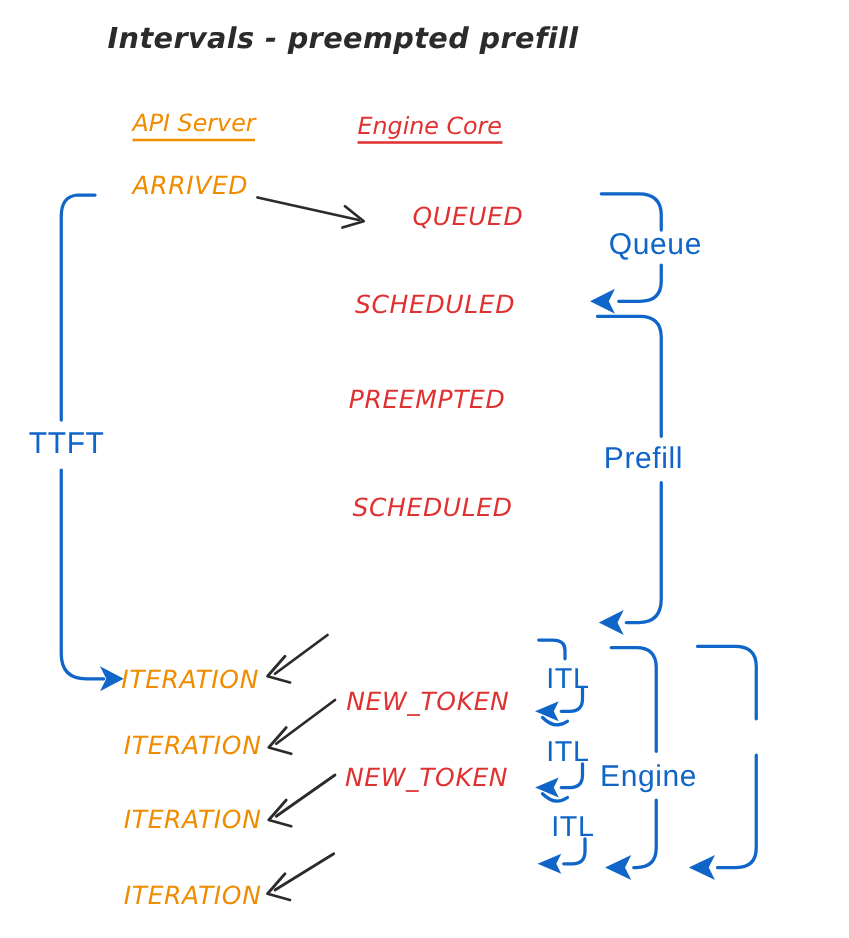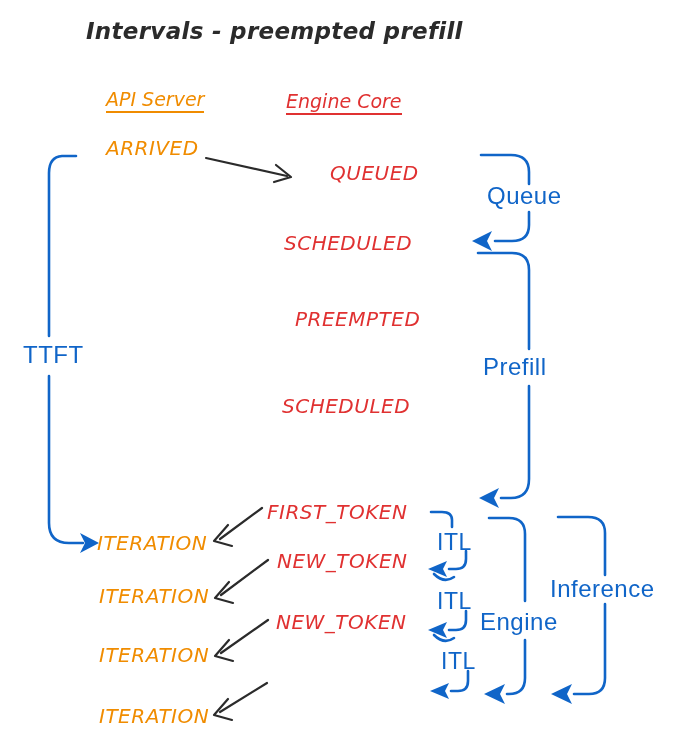--- a/index.html
+++ b/index.html
@@ -111,28 +111,26 @@
   <span class="txt hand header red" style="left:286px; top:92px;text-align:center;">Engine Core</span>
 
   <span class="txt hand event orange" style="left:106px; top:138px;">ARRIVED</span>
   <span class="txt hand event orange" style="left:97px; top:533px;">ITERATION</span>
   <span class="txt hand event orange" style="left:99px; top:586px;">ITERATION</span>
   <span class="txt hand event orange" style="left:99px; top:645px;">ITERATION</span>
   <span class="txt hand event orange" style="left:99px; top:706px;">ITERATION</span>
 
   <span class="txt hand event red" style="left:304px; top:163px;margin-left:26px;">QUEUED</span>
   <span class="txt hand event red" style="left:284px; top:233px;">SCHEDULED</span>
-  <span class="txt hand event red" style="left:279px; top:309px;margin-left:16px;">PREEMPTED</span>
+  <span class="txt hand event red" style="left:279px; top:309px;">PREEMPTED</span>
   <span class="txt hand event red" style="left:282px; top:396px;">SCHEDULED</span>
-  <span class="txt hand event red" style="left:267px; top:502px;">FIRST_TOKEN</span>
   <span class="txt hand event red" style="left:277px; top:551px;">NEW_TOKEN</span>
   <span class="txt hand event red" style="left:276px; top:612px;">NEW_TOKEN</span>
 
   <span class="txt blue-label" style="left:23px; top:342px;">TTFT</span>
   <span class="txt blue-label" style="left:487px; top:183px;">Queue</span>
   <span class="txt blue-label" style="left:483px; top:354px;text-align:center;">Prefill</span>
   <span class="txt blue-label" style="left:437px; top:530px; font-size:23px;">ITL</span>
   <span class="txt blue-label" style="left:437px; top:589px; font-size:23px;">ITL</span>
   <span class="txt blue-label" style="left:441px; top:649px; font-size:23px;">ITL</span>
   <span class="txt blue-label" style="left:480px; top:609px;">Engine</span>
-  <span class="txt blue-label" style="left:550px; top:576px;">Inference</span>
 
 </div>
 
 </body></html>

